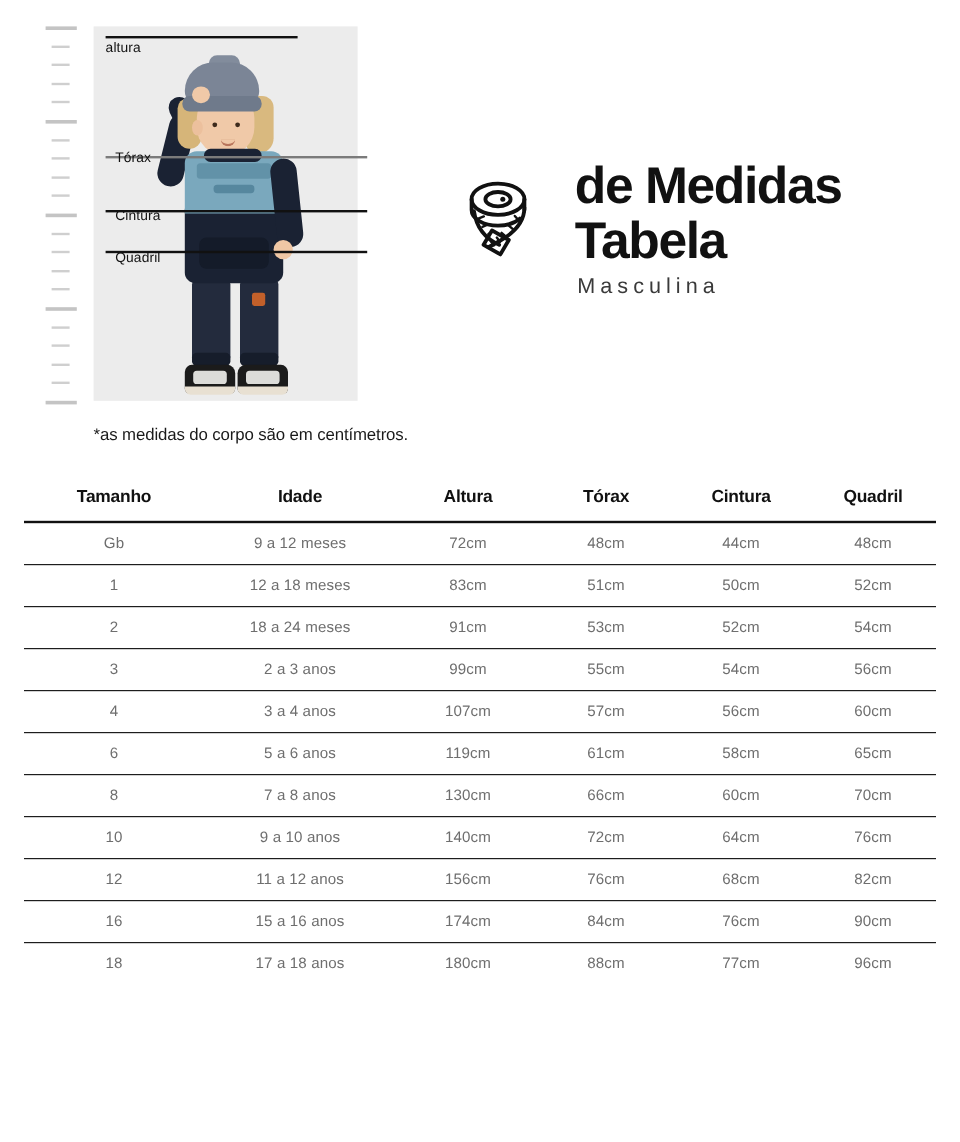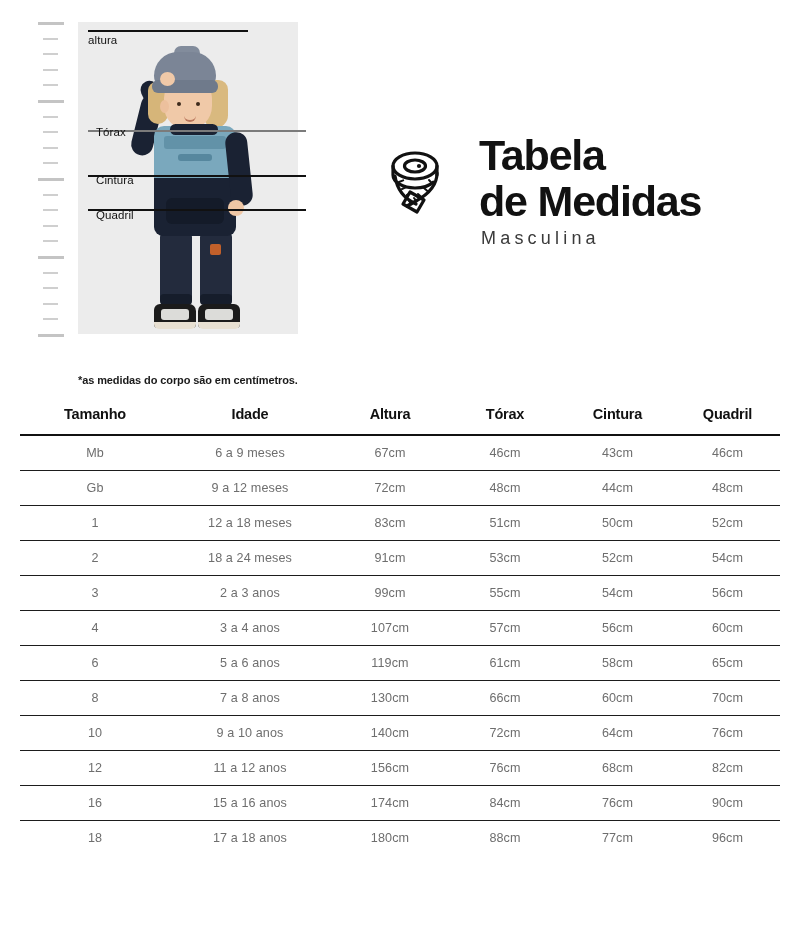--- a/index.html
+++ b/index.html
@@ -91,22 +91,22 @@
 
   
   .m-line{position:absolute;height:1.6px;background:#111;}
   .m-line.gray{background:#7b7b7b;height:2px;}
   .m-label{
     position:absolute;font-size:11.5px;color:#111;letter-spacing:.1px;
     font-family:"Liberation Sans", sans-serif;
   }
 
   .note{
-    position:absolute;left:78px;top:374px;
-    font-size:11px;font-weight:bold;color:#1a1a1a;letter-spacing:-.1px;
+    position:absolute;left:78px;top:354px;
+    font-size:14px;font-weight:normal;color:#1a1a1a;letter-spacing:-.1px;
   }
 
   
   .title-block{position:absolute;left:383px;top:132px;width:400px;}
   .tape-icon{position:absolute;left:0;top:14px;width:76px;height:76px;}
   .title-text{position:absolute;left:96px;top:0;}
   .title-line{
     font-size:43px;font-weight:bold;color:#111;line-height:46px;
     letter-spacing:-1.2px;
   }
@@ -232,22 +232,22 @@
             <path d="M46 34 l3 3.4"></path>
             <path d="M41 42 l3.4 3"></path>
             <path d="M35 48 l3.4 3"></path>
             <path d="M26 55 l2.6 3.4"></path>
             <path d="M31 52 l2.6 3.4"></path>
           </g>
           <circle cx="36" cy="20" r="2.1" fill="#111"></circle>
         </svg>
       </div>
       <div class="title-text">
+        <div class="title-line">de Medidas</div>
         <div class="title-line">Tabela</div>
-        <div class="title-line">de Medidas</div>
         <div class="subtitle">Masculina</div>
       </div>
     </div>
   </div>
 
   <div class="table-wrap">
     <table>
       <colgroup>
         <col class="c0">
           <col class="c1">
@@ -261,28 +261,20 @@
           <th>Tamanho</th>
           <th>Idade</th>
           <th>Altura</th>
           <th>Tórax</th>
           <th>Cintura</th>
           <th>Quadril</th>
         </tr>
       </thead>
       <tbody id="table-body">
           <tr>
-            <td>Mb</td>
-            <td>6 a 9 meses</td>
-            <td>67cm</td>
-            <td>46cm</td>
-            <td>43cm</td>
-            <td>46cm</td>
-          </tr>
-          <tr>
             <td>Gb</td>
             <td>9 a 12 meses</td>
             <td>72cm</td>
             <td>48cm</td>
             <td>44cm</td>
             <td>48cm</td>
           </tr>
           <tr>
             <td>1</td>
             <td>12 a 18 meses</td>

